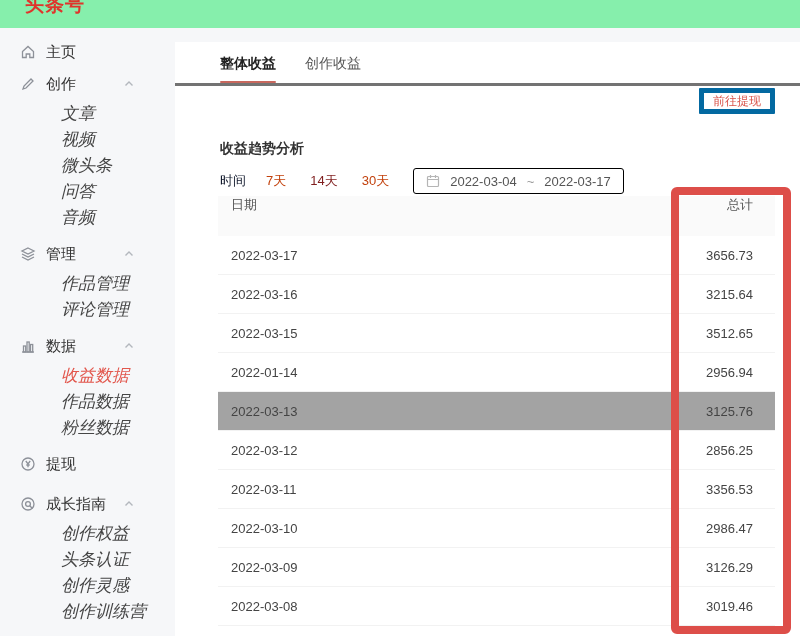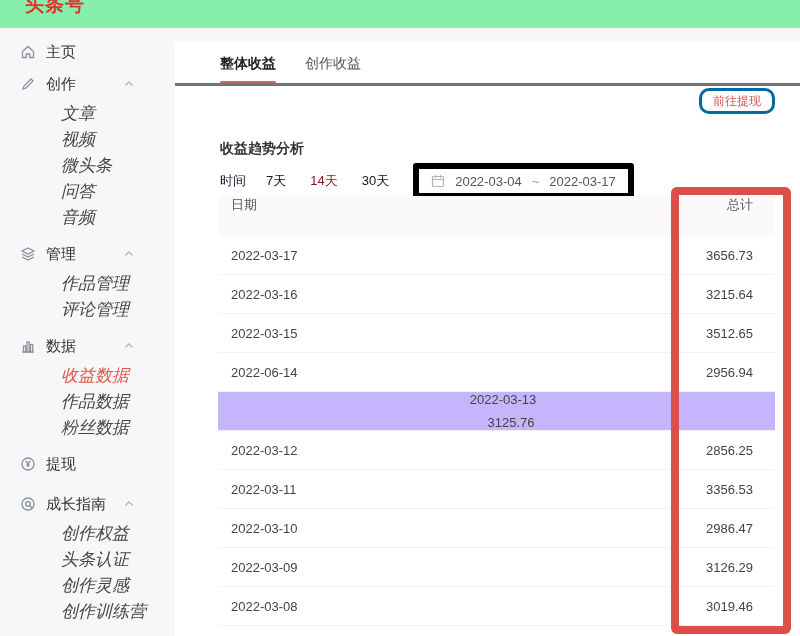--- a/index.html
+++ b/index.html
@@ -56,58 +56,58 @@
   .tab.active { color: #222; font-weight: 700; }
   .tab.active::after {
     content: ""; position: absolute; left: 0; right: 0; bottom: -10px;
     height: 2px; background: #c8685e; border-radius: 1px;
   }
   .tab1 { left: 45px; }
   .tab2 { left: 130px; }
   .withdraw-btn {
     position: absolute; right: 25px; top: 46px;
     width: 76px; height: 26px;
-    border: 3px solid #0369a1; border-radius: 10px;
+    border: 5px solid #0369a1; border-radius: 1px;
     background: #fff; color: #d9544a; font-size: 12px;
     display: flex; align-items: center; justify-content: center;
     cursor: pointer;
   }
   .section-title {
     position: absolute; left: 45px; top: 98px;
     font-size: 14px; color: #333; font-weight: 600;
   }
   .filter-row {
     position: absolute; left: 45px; top: 126px; height: 26px;
     display: flex; align-items: center; font-size: 13px;
   }
   .filter-label { color: #0f172a; margin-right: 20px; }
-  .range-opt { color: #0f172a; margin-right: 24px; cursor: pointer; }
+  .range-opt { color: #c2410c; margin-right: 24px; cursor: pointer; }
   .range-opt.selected { color: #7f1d1d; }
   .date-box {
     display: flex; align-items: center;
     height: 26px; padding: 12px 12px;
-    border: 6px solid #000000; border-radius: 3px;
+    border: 1px solid #000000; border-radius: 3px;
     color: #555; font-size: 13px; background: #fff; cursor: pointer;
   }
   .date-box .icn { width: 14px; height: 14px; margin-right: 10px; color: #b5b5b5; }
   .date-sep { margin: 0 10px; color: #999; }
   
   .earn-table {
     position: absolute; left: 43px; top: 154px; width: 557px;
   }
   .t-head {
     display: flex; height: 40px; align-items: flex-start;
     background: #fafafa; font-size: 13px; color: #555;
   }
   .t-row {
     display: flex; height: 39px; align-items: center;
     border-bottom: 1px solid #f2f2f2;
     font-size: 13px; color: #444; background: #fff;
   }
-  .t-row.hover { background: #c4b5fd; flex-direction: column; }
+  .t-row.hover { background: #a3a3a3; }
   .c-date { flex: 1; padding-left: 13px; text-align: left; }
   .c-total { width: 120px; padding-right: 22px; text-align: right; }
   
   .annotation-rect {
     position: absolute; left: 671px; top: 187px;
     width: 120px; height: 447px;
     border: 8px solid #dd4e49; border-radius: 6px;
     pointer-events: none; z-index: 10;
   }
 </style>
@@ -267,21 +267,21 @@
     </div>
     <div class="t-row">
       <div class="c-date">2022-03-16</div>
       <div class="c-total">3215.64</div>
     </div>
     <div class="t-row">
       <div class="c-date">2022-03-15</div>
       <div class="c-total">3512.65</div>
     </div>
     <div class="t-row">
-      <div class="c-date">2022-06-14</div>
+      <div class="c-date">2022-01-14</div>
       <div class="c-total">2956.94</div>
     </div>
     <div class="t-row hover">
       <div class="c-date">2022-03-13</div>
       <div class="c-total">3125.76</div>
     </div>
     <div class="t-row">
       <div class="c-date">2022-03-12</div>
       <div class="c-total">2856.25</div>
     </div>

